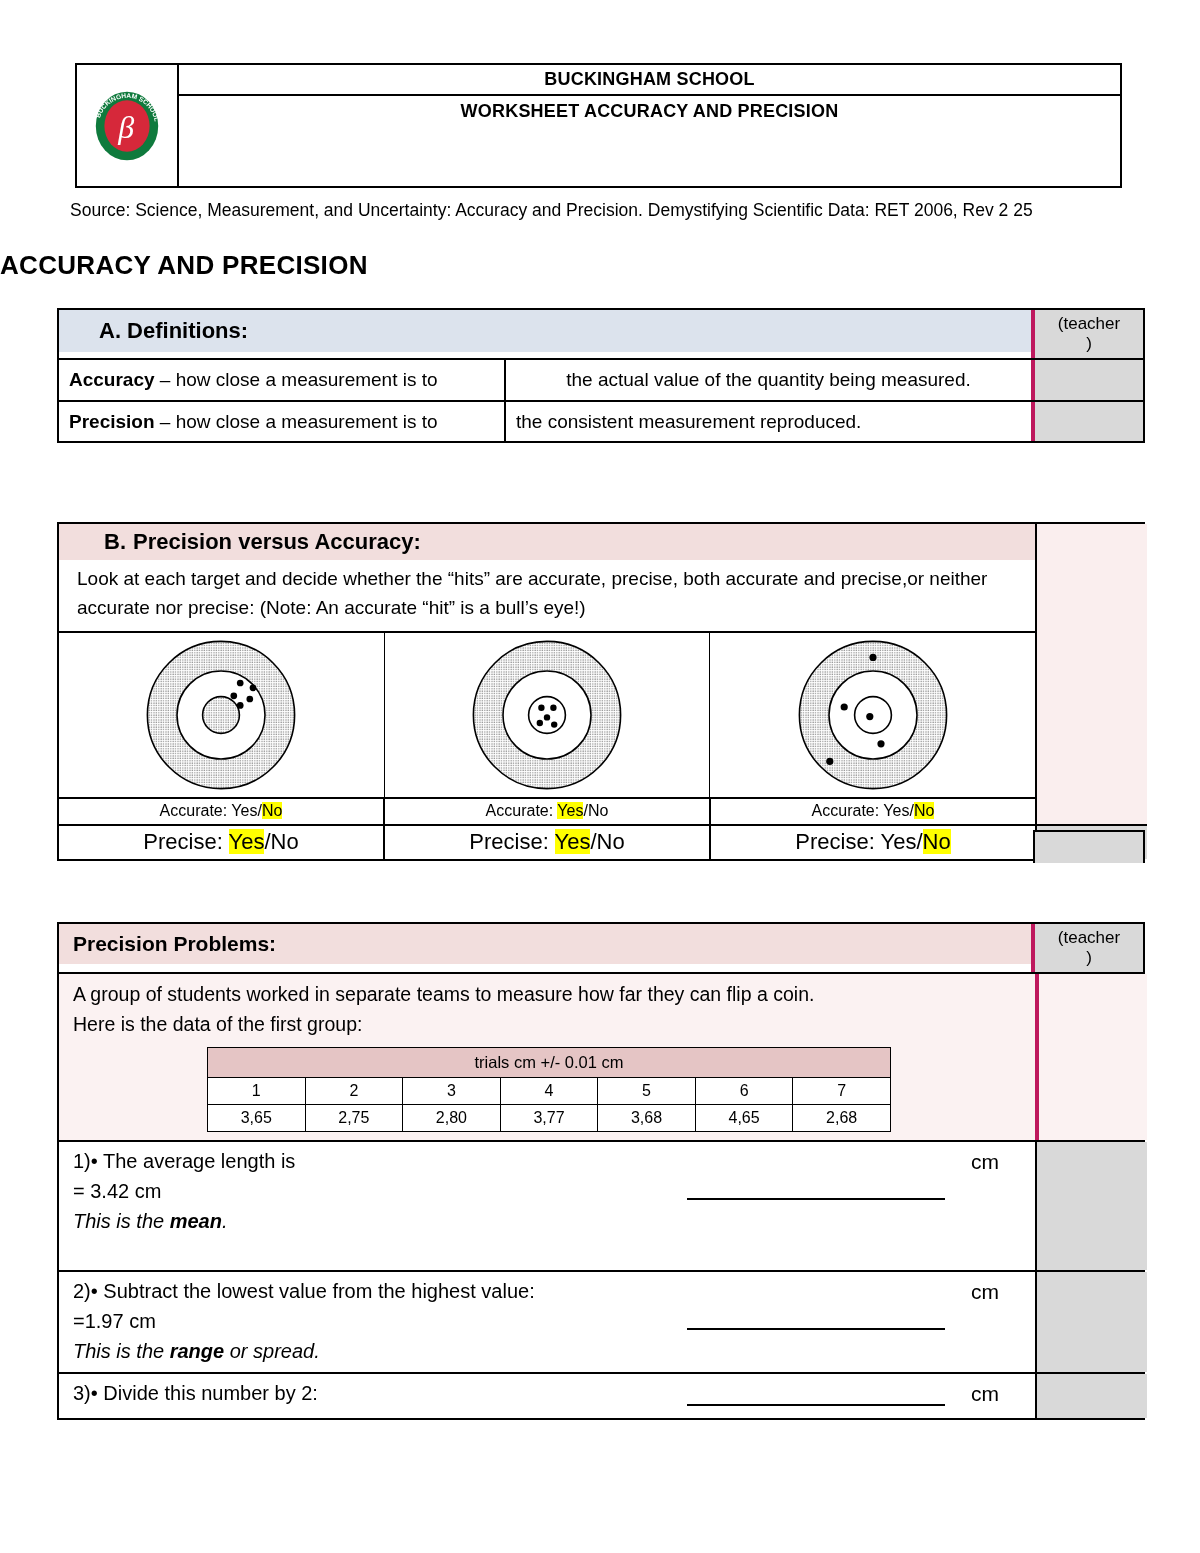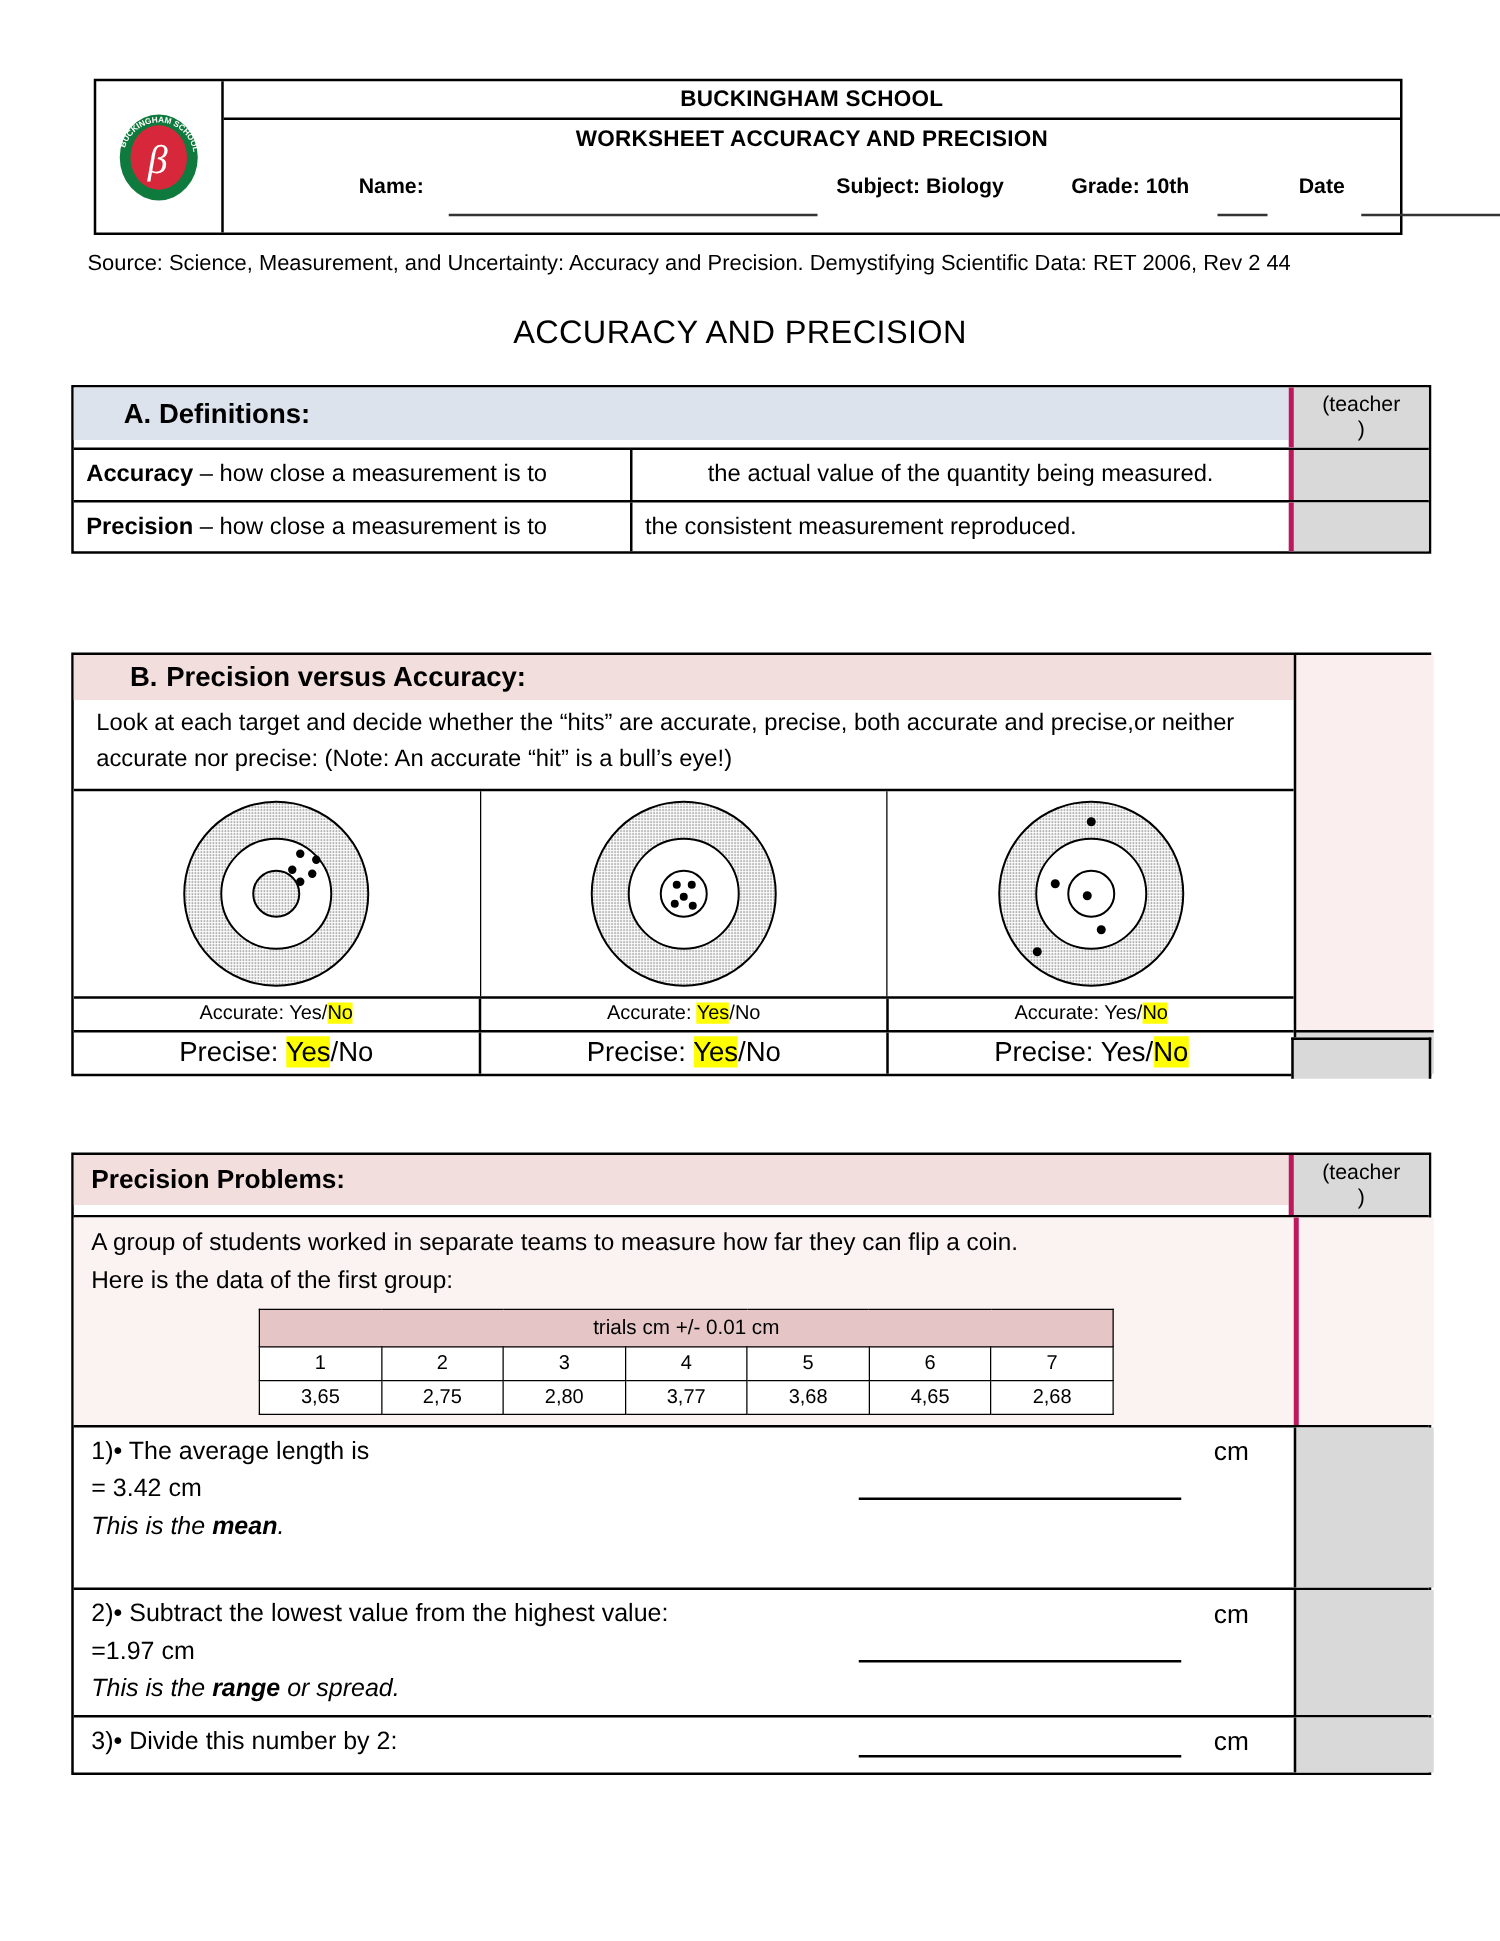--- a/index.html
+++ b/index.html
@@ -58,22 +58,21 @@
 
   
   .source {
     position: absolute;
     left: 70px; top: 198px; width: 1060px;
     font-size: 17.5px; line-height: 1.42;
   }
   .doc-title {
     position: absolute;
     left: 0; top: 250px; width: 1184px;
-    text-align: center;
-    font-size: 26px; font-weight: normal; letter-spacing: 0.3px;
+    font-size: 26px; font-weight: bold; letter-spacing: 0.3px;
   }
 
   
   .block { position: absolute; border: 2px solid #000; }
 
   .sec-a { left: 57px; top: 308px; width: 1088px; }
   .row { display: flex; }
   .bt { border-top: 2px solid #000; }
   .br { border-right: 2px solid #000; }
 
@@ -212,33 +211,24 @@
           <text font-size="8.5" fill="#ffffff" font-family="'Liberation Sans', sans-serif" font-weight="bold">
             <textPath href="#ringpath" startOffset="26%" text-anchor="middle">BUCKINGHAM SCHOOL</textPath>
           </text>
           <text x="49" y="66" font-size="41" fill="#ffffff" font-style="italic" font-family="'Liberation Serif', serif" text-anchor="middle">β</text>
         </svg>
       </div>
     </div>
     <div class="header-right">
       <div class="hdr-line1">BUCKINGHAM SCHOOL</div>
       <div class="hdr-line2">WORKSHEET ACCURACY AND PRECISION</div>
-      <div class="hdr-line3">
-        <span class="hdr-name">Name:</span>
-        <span class="hdr-subject">Subject: Biology</span>
-        <span class="hdr-grade">Grade: 10th</span>
-        <span class="hdr-date">Date</span>
-        <span class="ul ul-name"></span>
-        <span class="ul ul-grade"></span>
-        <span class="ul ul-date"></span>
-      </div>
     </div>
   </div>
 
-  <div class="source">Source: Science, Measurement, and Uncertainty: Accuracy and Precision. Demystifying Scientific Data: RET 2006, Rev 2 44</div>
+  <div class="source">Source: Science, Measurement, and Uncertainty: Accuracy and Precision. Demystifying Scientific Data: RET 2006, Rev 2 25</div>
   <div class="doc-title">ACCURACY AND PRECISION</div>
 
   <div class="block sec-a">
     <div class="row">
       <div class="secA-head" style="flex:1">A. Definitions:</div>
       <div class="teacher-col">
         <div>(teacher</div>
         <div>)</div>
       </div>
     </div>

